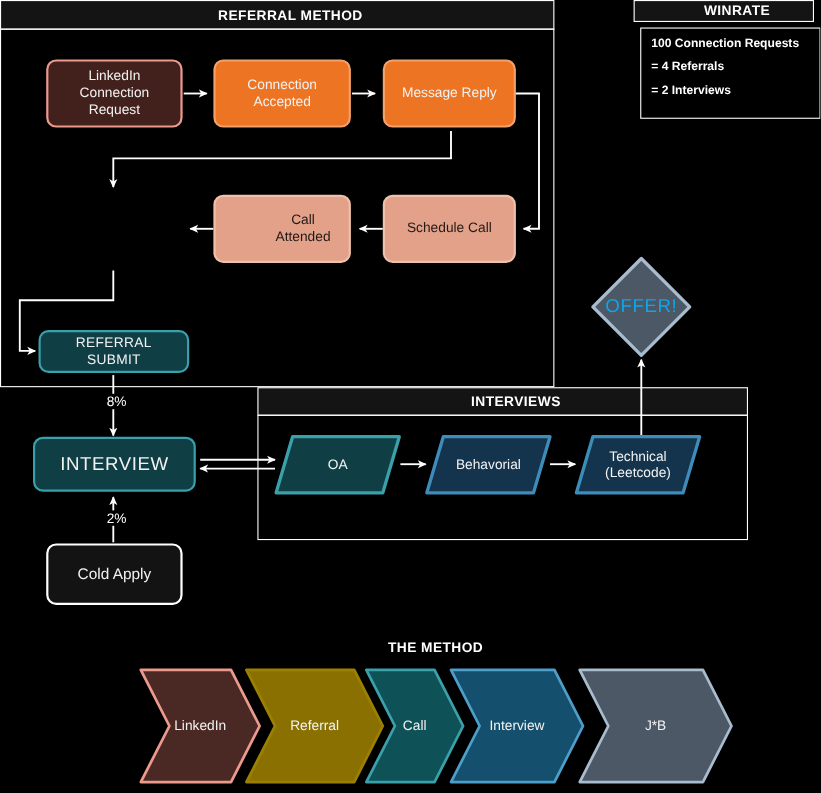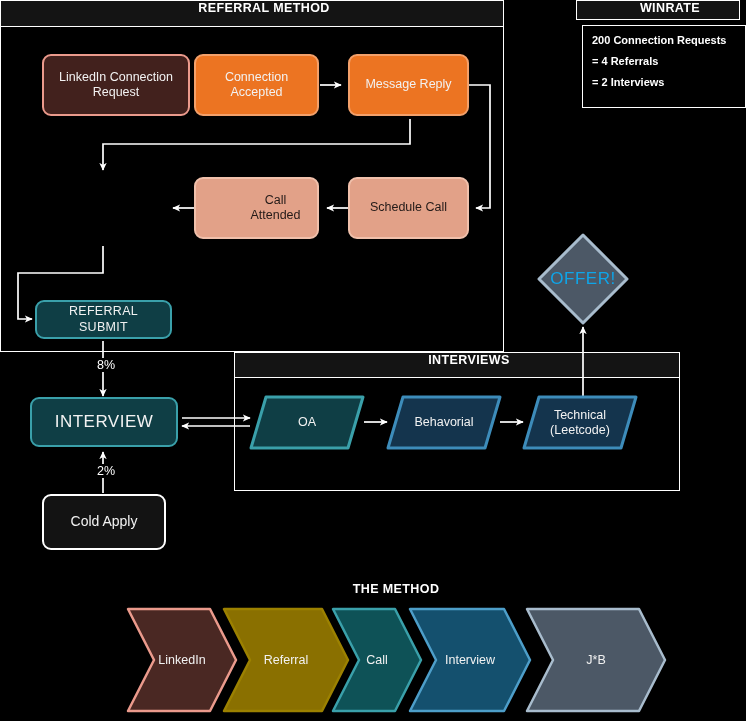--- a/index.html
+++ b/index.html
@@ -37,21 +37,21 @@
   .panel-title {
     position: absolute;
     box-sizing: border-box;
     border: 1.5px solid #ffffff;
     background: #141414;
     color: #ffffff;
     font-weight: bold;
     font-size: 12.5px;
     letter-spacing: 0.4px;
     display: flex;
-    align-items: flex-start;
+    align-items: center;
     justify-content: center;
     padding-left: 24px;
   }
 
   
   .node {
     position: absolute;
     box-sizing: border-box;
     display: flex;
     align-items: center;
@@ -168,21 +168,21 @@
 
   <div class="panel-title" style="left:0px; top:0px; width:504px; height:27px;">
     <span>REFERRAL METHOD</span>
   </div>
   <div class="panel" style="left:0px; top:26px; width:504px; height:326px;"></div>
 
   <div class="panel-title" style="left:576px; top:0px; width:164px; height:20px;">
     <span>WINRATE</span>
   </div>
   <div class="winrate-body" style="left:582px; top:25px; width:164px; height:83px;">
-    <div>200 Connection Requests</div>
+    <div>100 Connection Requests</div>
     <div>= 4 Referrals</div>
     <div>= 2 Interviews</div>
   </div>
 
   <div class="panel-title" style="left:234px; top:352px; width:446px; height:26px;">
     <span>INTERVIEWS</span>
   </div>
   <div class="panel" style="left:234px; top:377px; width:446px; height:114px;"></div>
 
   <svg class="layer" viewBox="0 0 746 721">
@@ -215,21 +215,21 @@
       <path d="M250,426 L182,426" marker-end="url(#ah)"></path>
 
       <path d="M364,422 L387,422" marker-end="url(#ah)"></path>
 
       <path d="M500,422 L523,422" marker-end="url(#ah)"></path>
 
       <path d="M583,396 L583,327" marker-end="url(#ah)"></path>
     </g>
   </svg>
 
-  <div class="node n-linkedin" style="left:42px; top:54px; width:148px; height:62px;">
+  <div class="node n-linkedin" style="left:42px; top:54px; width:124px; height:62px;">
     <span>LinkedIn Connection Request</span>
   </div>
 
   <div class="node n-accepted" style="left:194px; top:54px; width:125px; height:62px;">
     <span>Connection Accepted</span>
   </div>
 
   <div class="node n-reply" style="left:348px; top:54px; width:121px; height:62px;">
     <span>Message Reply</span>
   </div>

